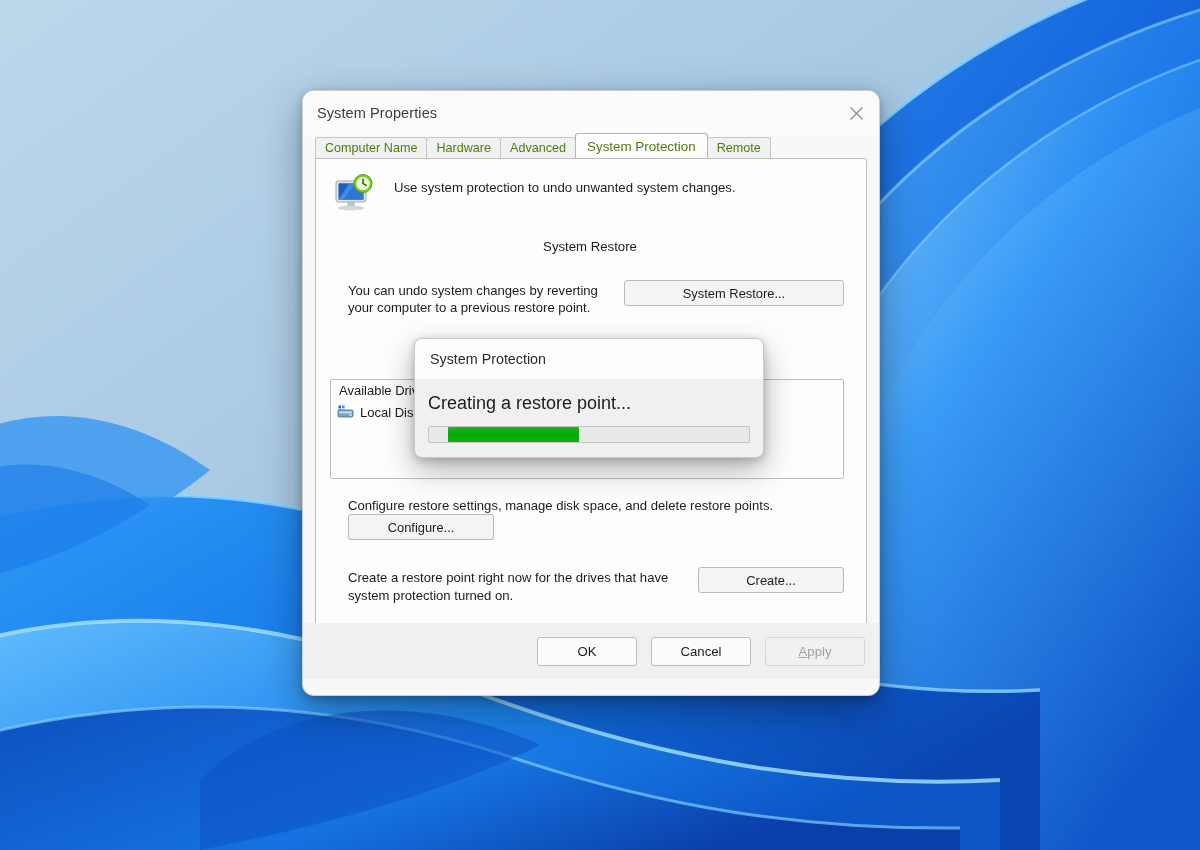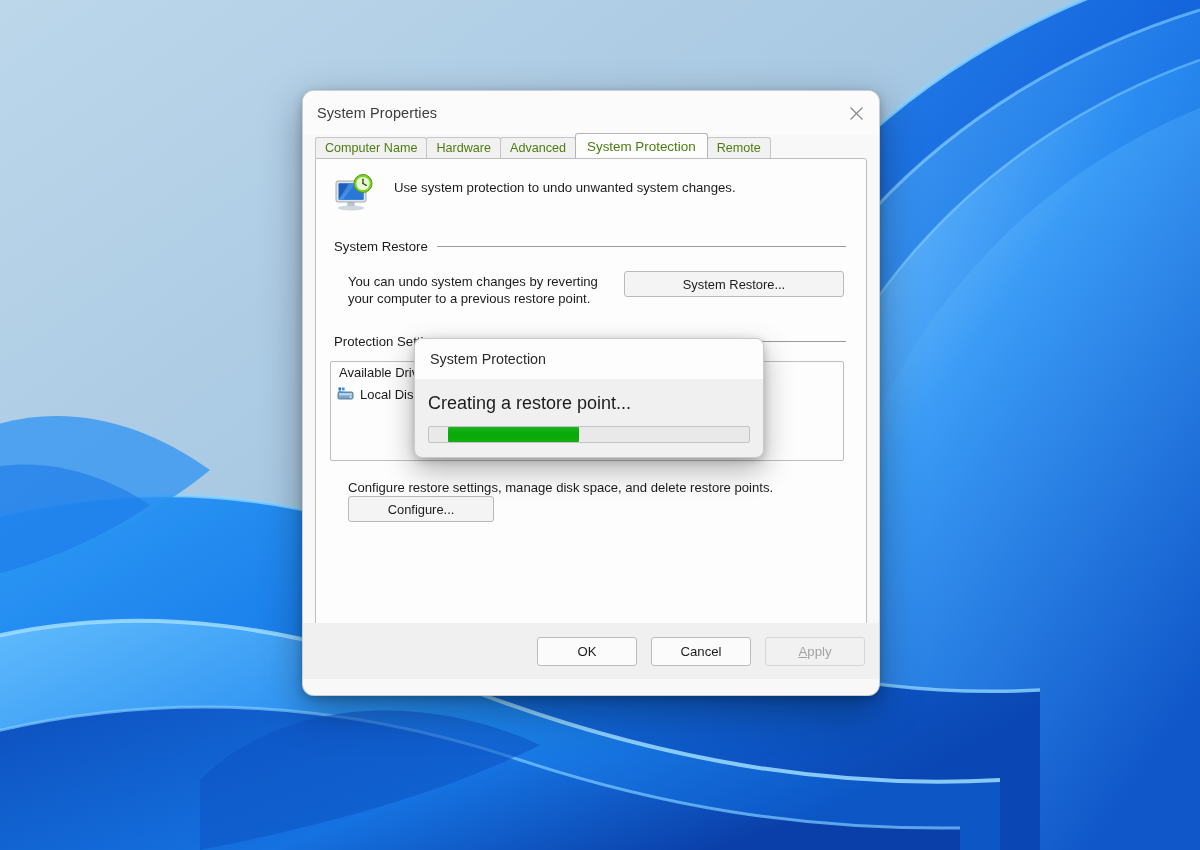--- a/index.html
+++ b/index.html
@@ -115,20 +115,21 @@
     margin-top: 7px;
     font-size: 13.2px;
     color: #1c1c1c;
   }
 
   .grouplabel {
     display: flex;
     align-items: center;
     margin: 26px 20px 0 18px;
     gap: 9px;
+    flex-direction: column;
   }
   .grouplabel .gl-text {
     font-size: 13.2px;
     color: #1c1c1c;
     white-space: nowrap;
   }
   .grouplabel .gl-line {
     flex: 1;
     height: 1px;
     background: #9a9a9a;
@@ -428,20 +429,24 @@
           </svg>
           <span>Local Disk (C:) (System)</span>
         </div>
       </div>
 
       <div class="row" style="margin-top:16px;flex-direction:column;">
         <div class="desc">Configure restore settings, manage disk space, and delete restore points.</div>
         <button class="btn" style="width:146px;">Configure...</button>
       </div>
 
+      <div class="row" style="margin-top:27px;">
+        <div class="desc">Create a restore point right now for the drives that have system protection turned on.</div>
+        <button class="btn" style="width:146px;">Create...</button>
+      </div>
 
     </div>
 
     <div class="buttonbar">
       <button class="bb-btn">OK</button>
       <button class="bb-btn">Cancel</button>
       <button class="bb-btn disabled" disabled=""><u>A</u>pply</button>
     </div>
 
   </div>

